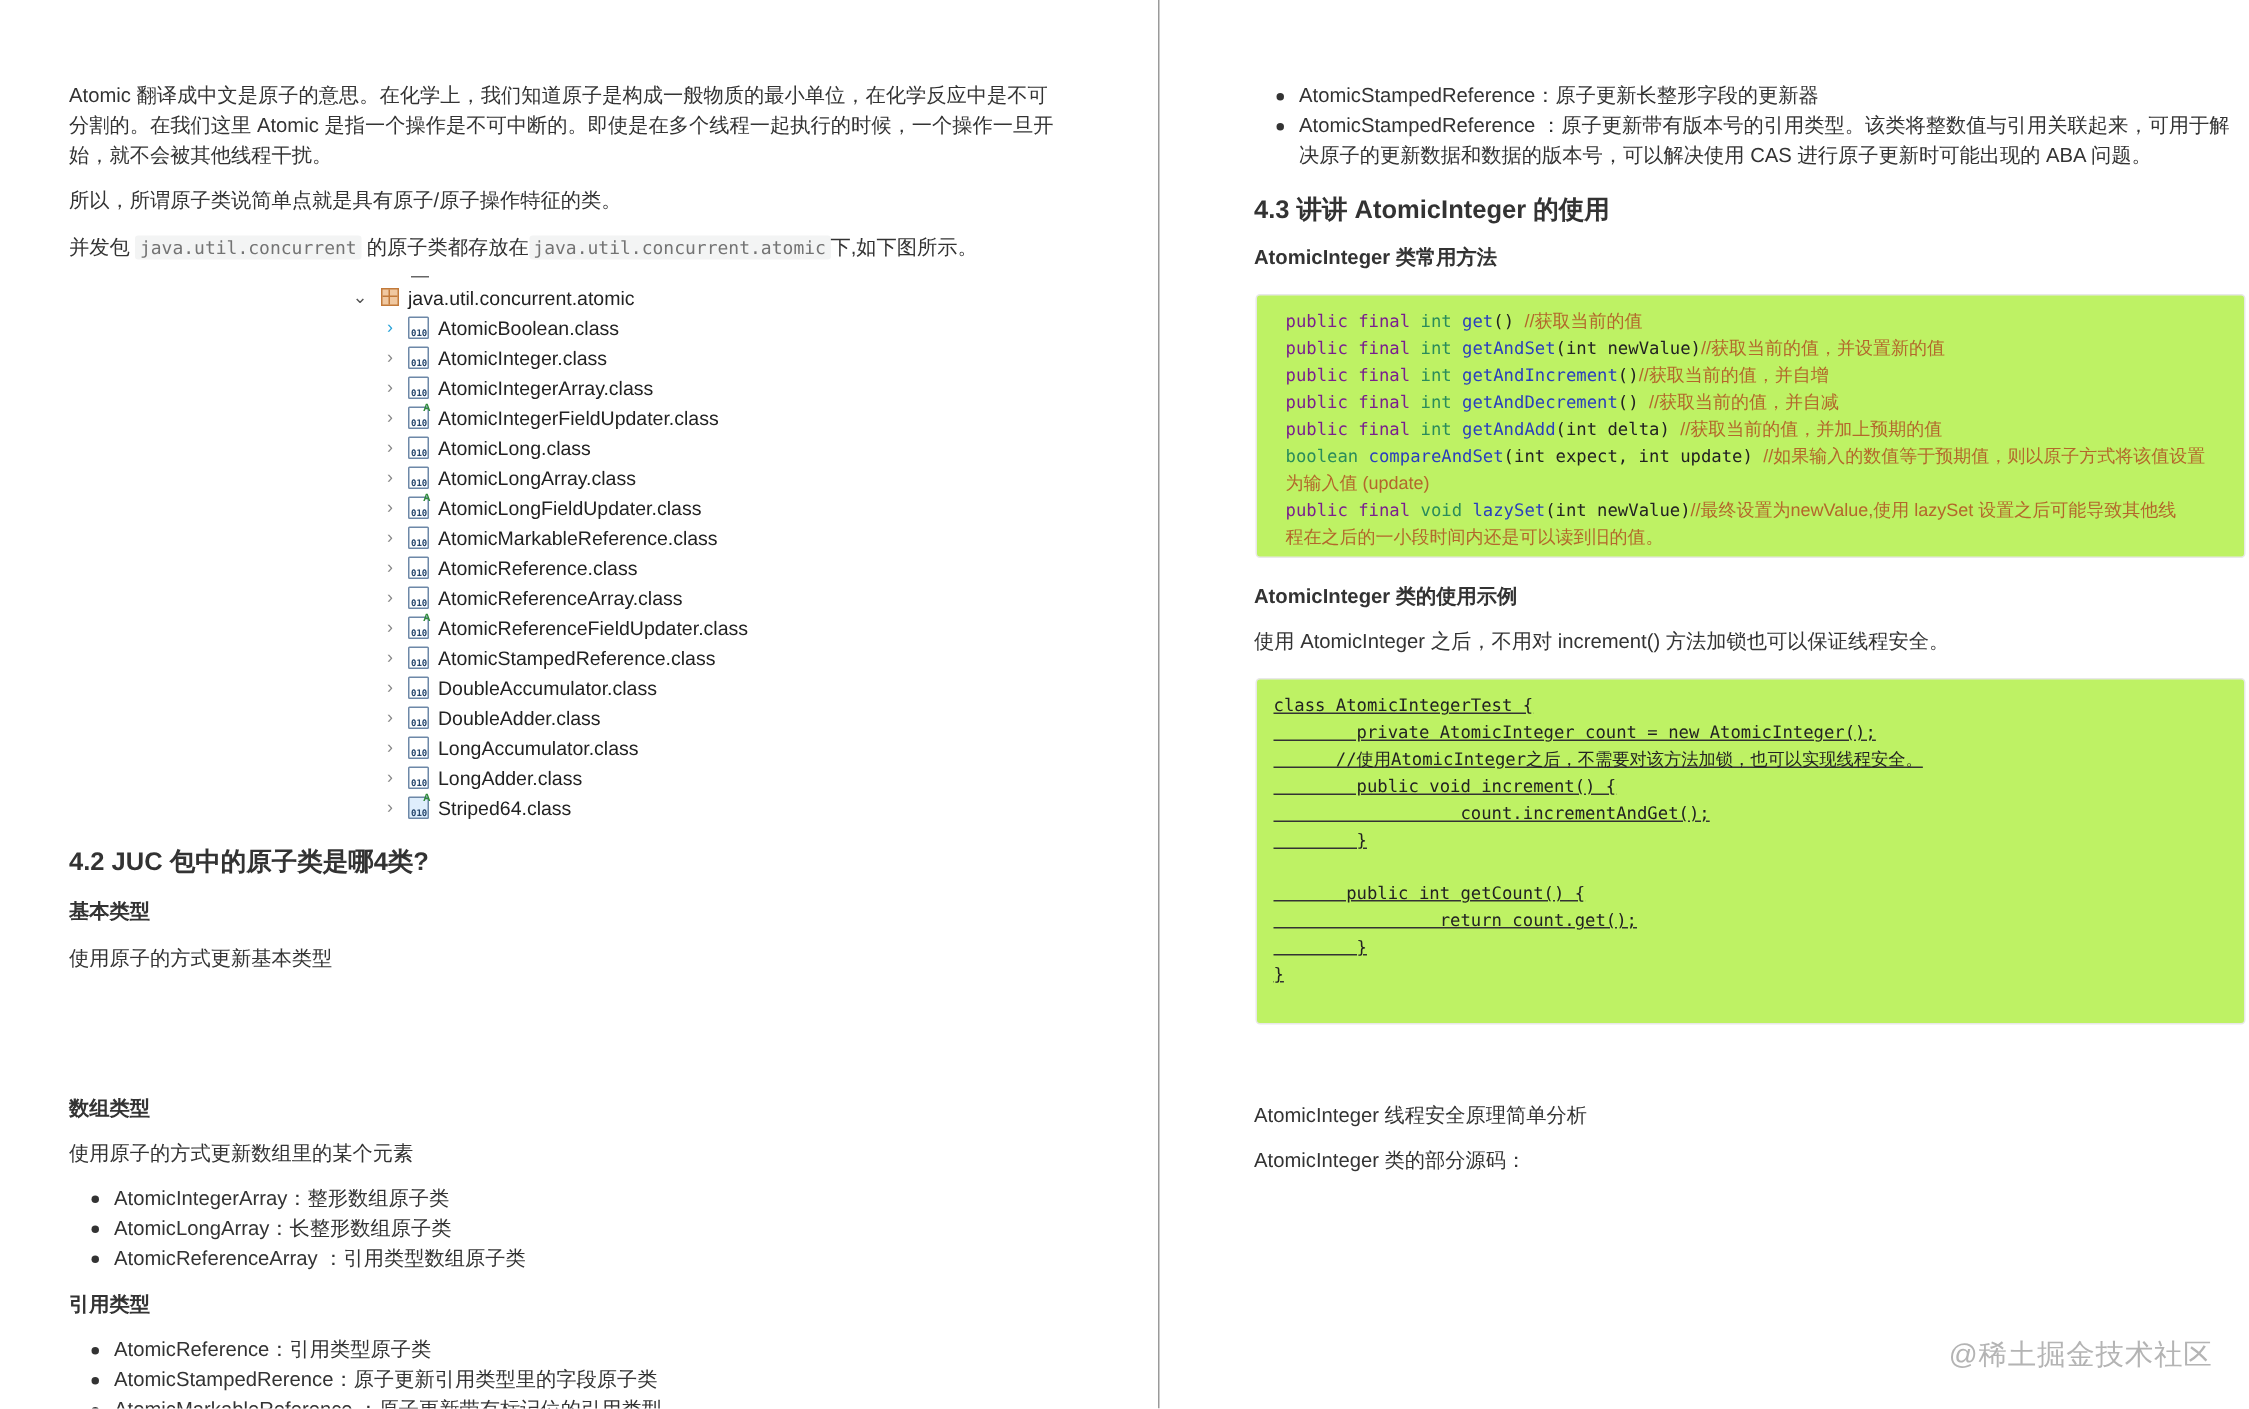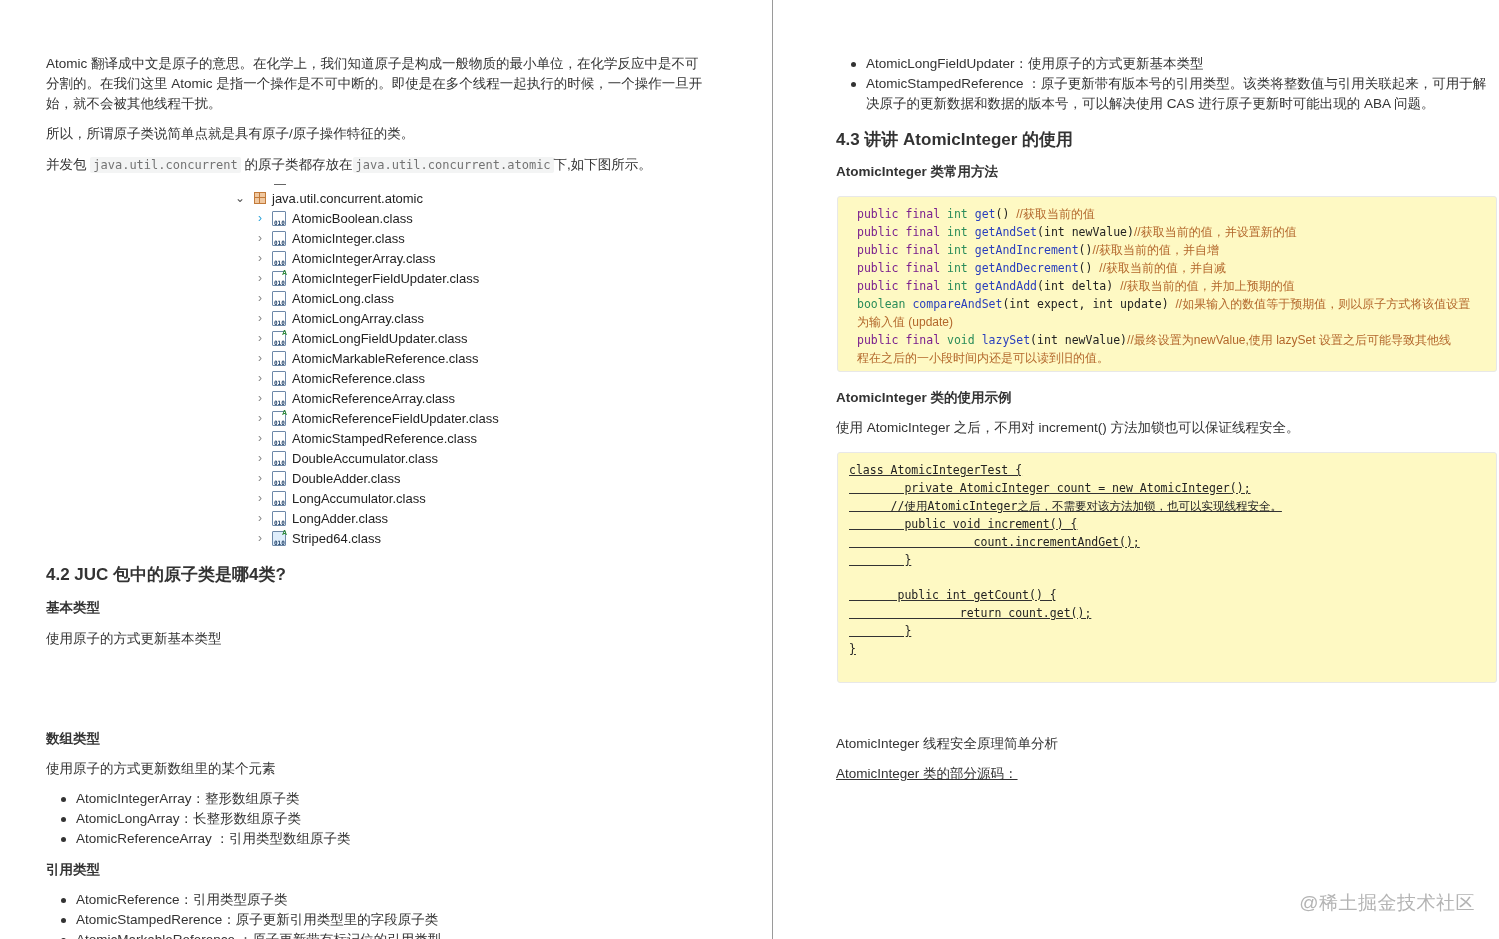--- a/index.html
+++ b/index.html
@@ -46,21 +46,21 @@
   }
   .cls-icon span {
     position: absolute; bottom: -1px; left: 1px; font-size: 6px; line-height: 7px;
     font-family: "DejaVu Sans Mono", monospace; color: #24446b; font-weight: bold;
   }
   .cls-icon .abs { position: absolute; top: -3px; right: -2px; font-size: 7px; color: #2f8a3a; font-weight: bold; }
   .cls-icon.special { background: #dfeefc; }
 
   
   .code-block {
-    position: absolute; background: #fef9c3; border: 1px solid #e8e8e8; border-radius: 3px;
+    position: absolute; background: #bef264; border: 1px solid #e8e8e8; border-radius: 3px;
     font-family: "DejaVu Sans Mono", monospace; font-size: 11.5px; line-height: 18px; color: #333;
   }
   .code-line { white-space: pre; }
   .kw { color: #7a1f8e; }
   .ty { color: #2a8c5a; }
   .fn { color: #2a3fbd; }
   .cm { color: #b3672b; font-family: "Liberation Sans", "DejaVu Sans", sans-serif; font-size: 12px; }
   .pl { color: #222; }
 
   .watermark {
@@ -231,21 +231,21 @@
     <li>AtomicReference：引用类型原子类</li>
     <li>AtomicStampedRerence：原子更新引用类型里的字段原子类</li>
     <li>AtomicMarkableReference ：原子更新带有标记位的引用类型</li>
   </ul>
 </div>
 
 <div class="divider"></div>
 
 <div class="page page-right">
   <ul class="blist" style="position:absolute; left:62px; top:54px; width:660px;">
-    <li>AtomicLongFieldUpdater：使用原子的方式更新基本类型</li>
+    <li>AtomicStampedReference：原子更新长整形字段的更新器</li>
     <li>AtomicStampedReference ：原子更新带有版本号的引用类型。该类将整数值与引用关联起来，可用于解决原子的更新数据和数据的版本号，可以解决使用 CAS 进行原子更新时可能出现的 ABA 问题。</li>
   </ul>
 
   <h2 class="sec" style="position:absolute; left:62px; top:128px;">4.3 讲讲 AtomicInteger 的使用</h2>
   <h4 class="sub" style="position:absolute; left:62px; top:163px;">AtomicInteger 类常用方法</h4>
 
   <div class="code-block" style="left:63px; top:196px; width:660px; height:176px; padding:8px 0 0 19px; box-sizing:border-box;">
     <div class="code-line"><span class="kw">public final </span><span class="ty">int </span><span class="fn">get</span><span class="pl">() </span><span class="cm">//获取当前的值</span></div>
     <div class="code-line"><span class="kw">public final </span><span class="ty">int </span><span class="fn">getAndSet</span><span class="pl">(int newValue)</span><span class="cm">//获取当前的值，并设置新的值</span></div>
     <div class="code-line"><span class="kw">public final </span><span class="ty">int </span><span class="fn">getAndIncrement</span><span class="pl">()</span><span class="cm">//获取当前的值，并自增</span></div>
@@ -268,16 +268,16 @@
     <div class="code-line pl">                  count.incrementAndGet();</div>
     <div class="code-line pl">        }</div>
     <div class="code-line pl" style="height:17px;"></div>
     <div class="code-line pl">       public int getCount() {</div>
     <div class="code-line pl">                return count.get();</div>
     <div class="code-line pl">        }</div>
     <div class="code-line pl">}</div>
   </div>
 
   <p class="para" style="position:absolute; left:62px; top:734px;">AtomicInteger 线程安全原理简单分析</p>
-  <p class="para" style="position:absolute; left:62px; top:764px;text-decoration:underline;">AtomicInteger 类的部分源码：</p>
+  <p class="para" style="position:absolute; left:62px; top:764px;">AtomicInteger 类的部分源码：</p>
 </div>
 
 <div class="watermark">@稀土掘金技术社区</div>
 
 </body></html>

